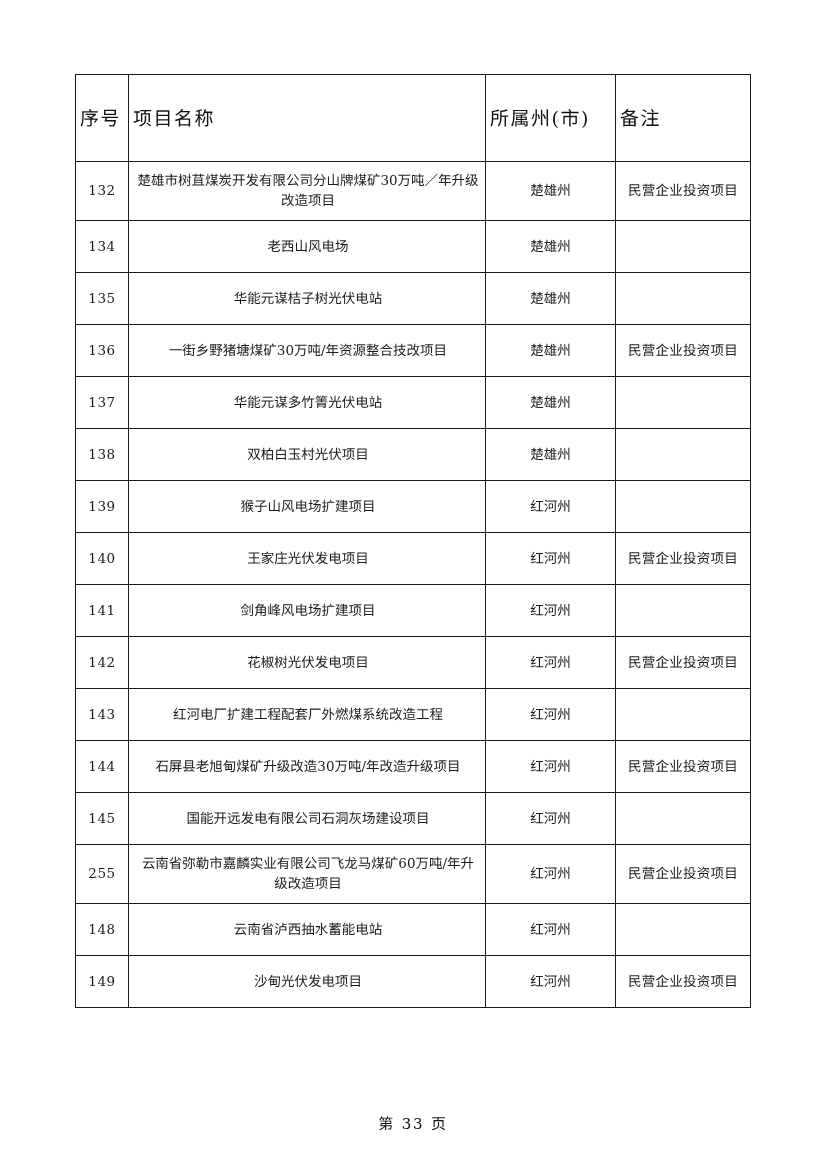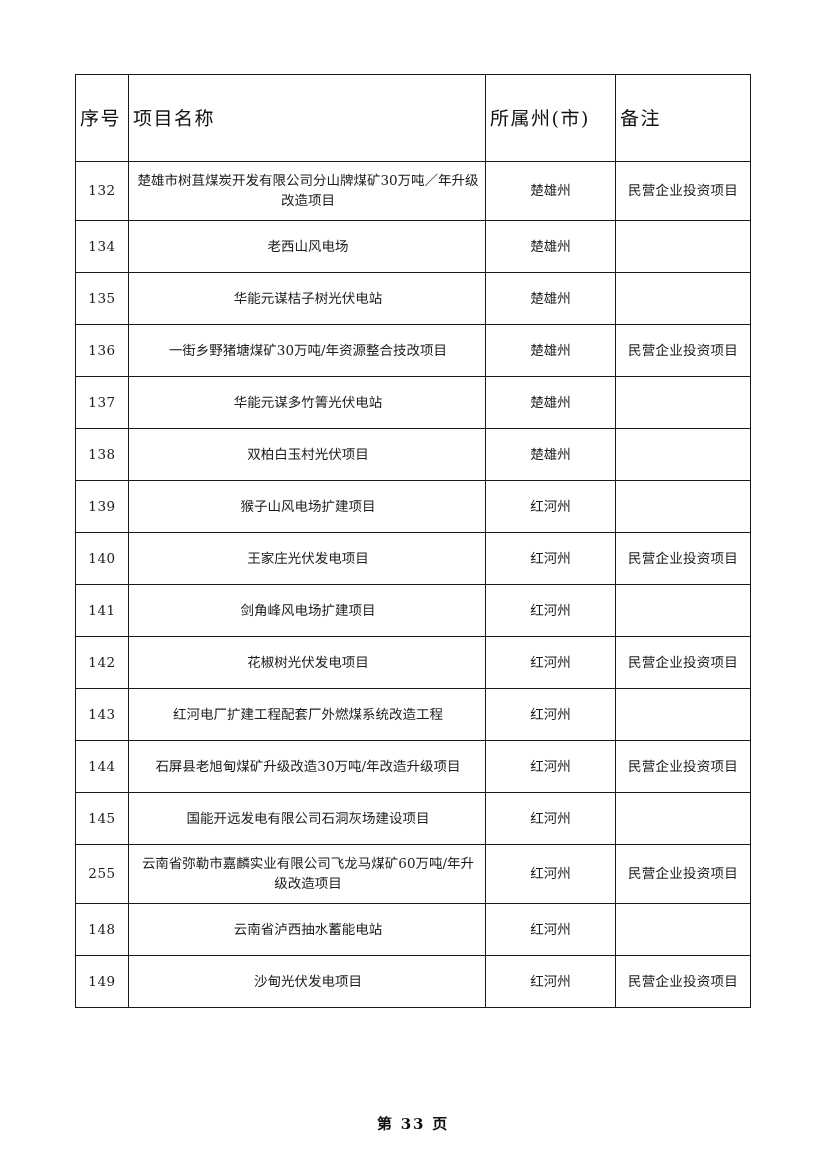--- a/index.html
+++ b/index.html
@@ -96,21 +96,20 @@
   
   .page-footer {
     position: absolute;
     left: 0;
     right: 0;
     top: 1112px;
     text-align: center;
     font-size: 15px;
     letter-spacing: 0.12em;
     color: #111111;
-    font-weight: bold;
   }
 </style>
 </head>
 <body>
 
 <div class="page">
 
   <table class="doc-table">
     <colgroup>
       <col class="c-seq">

